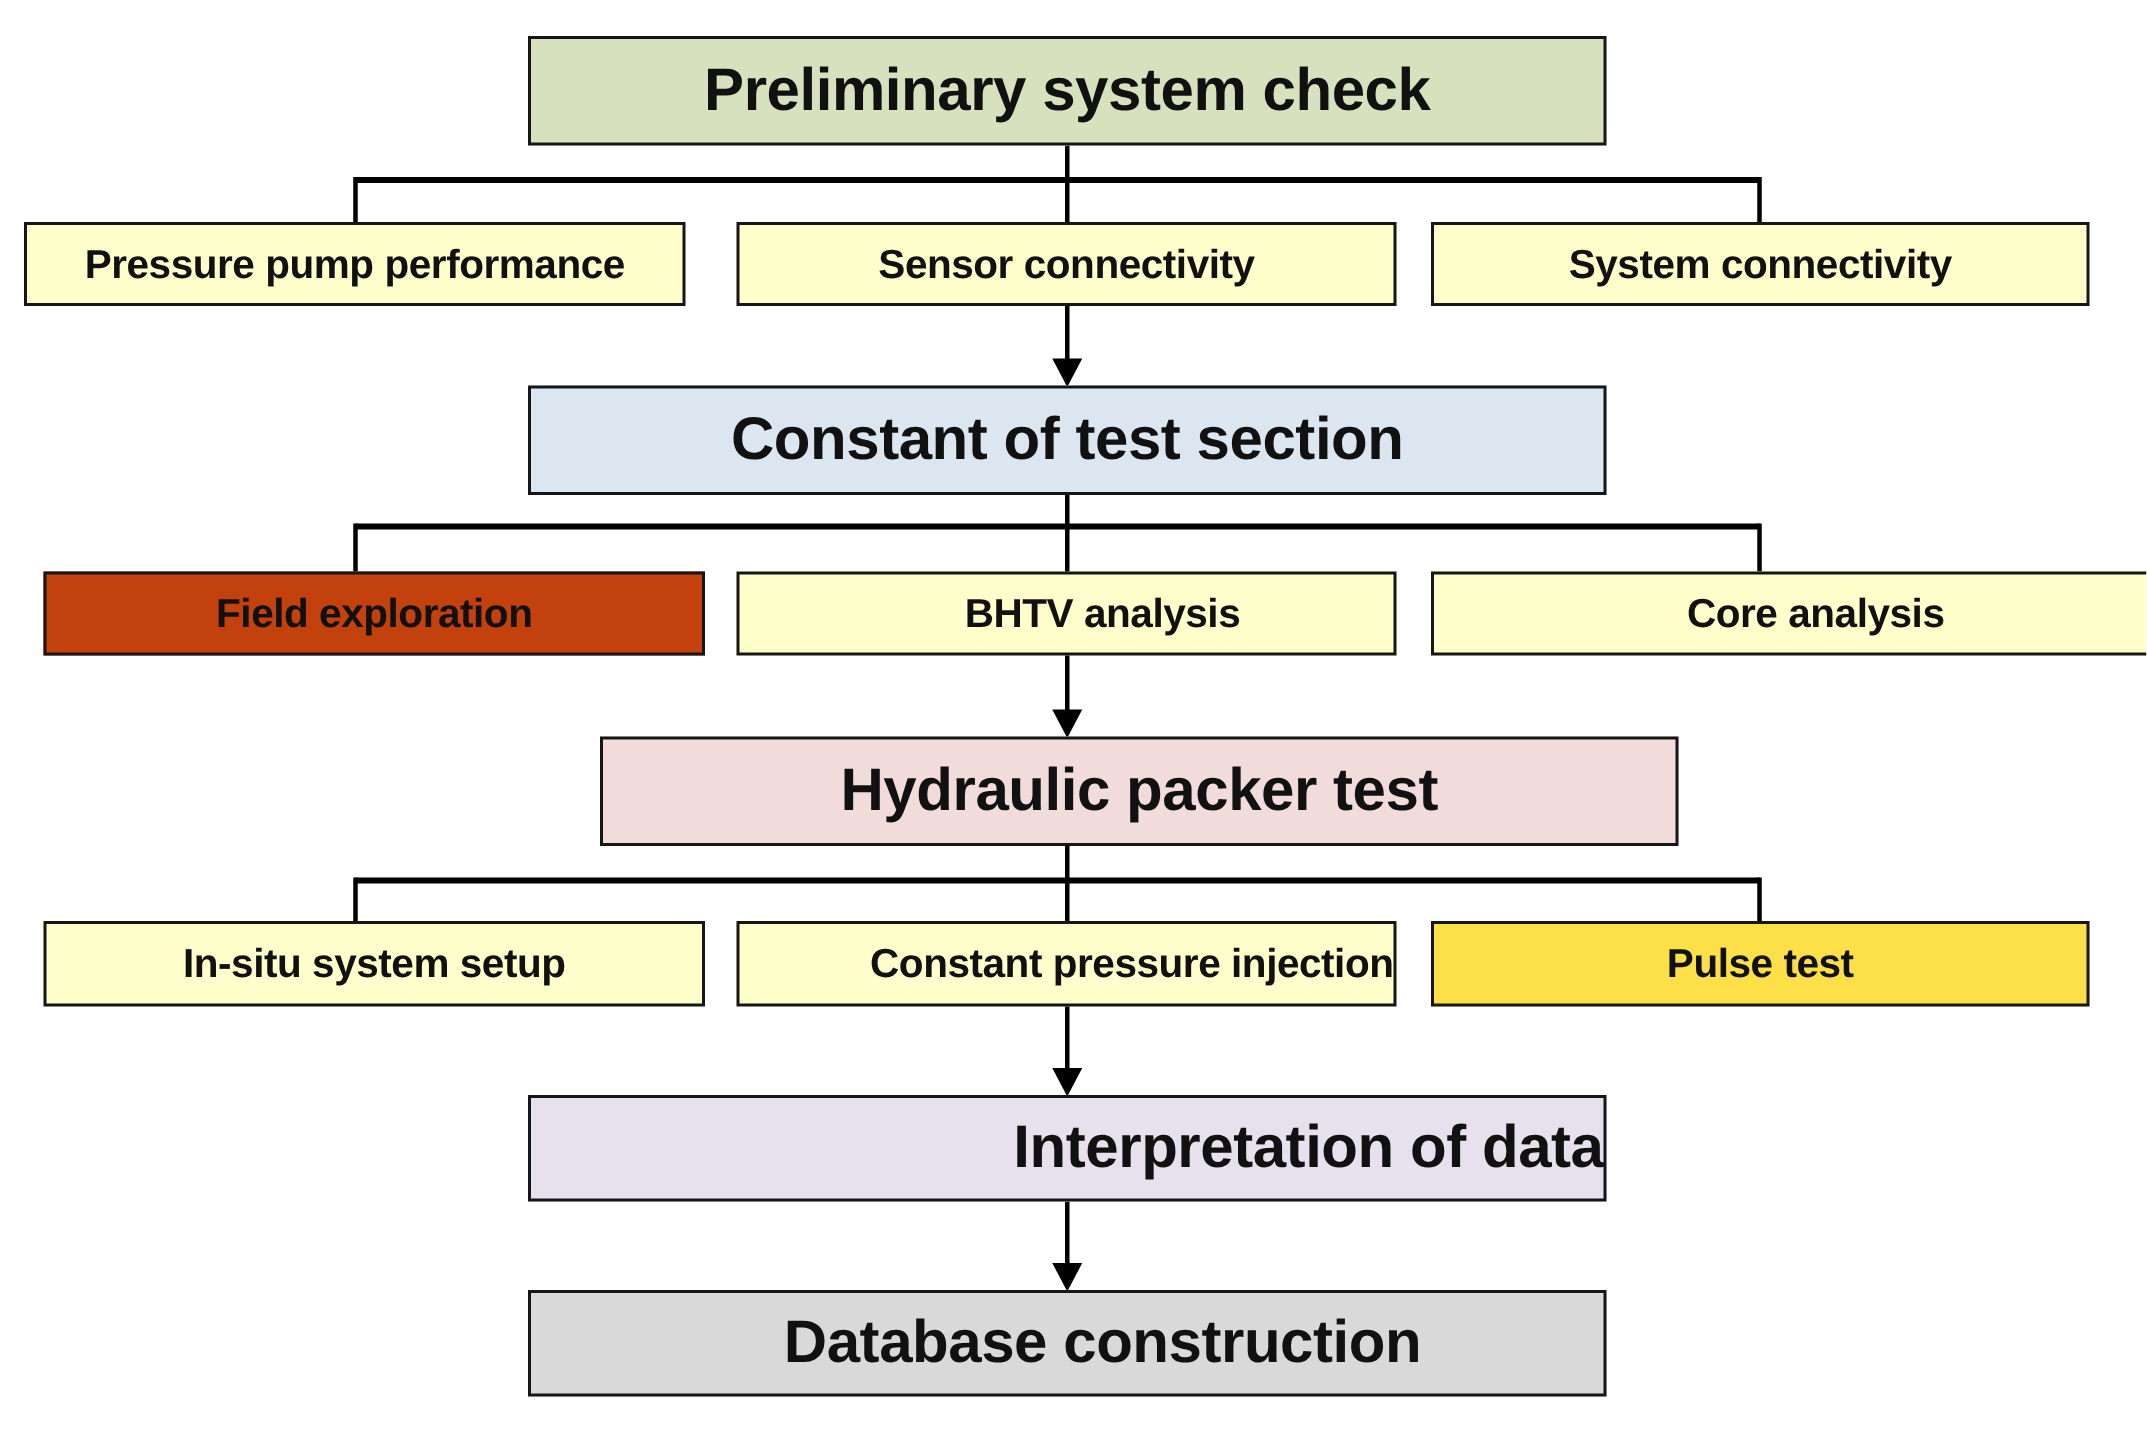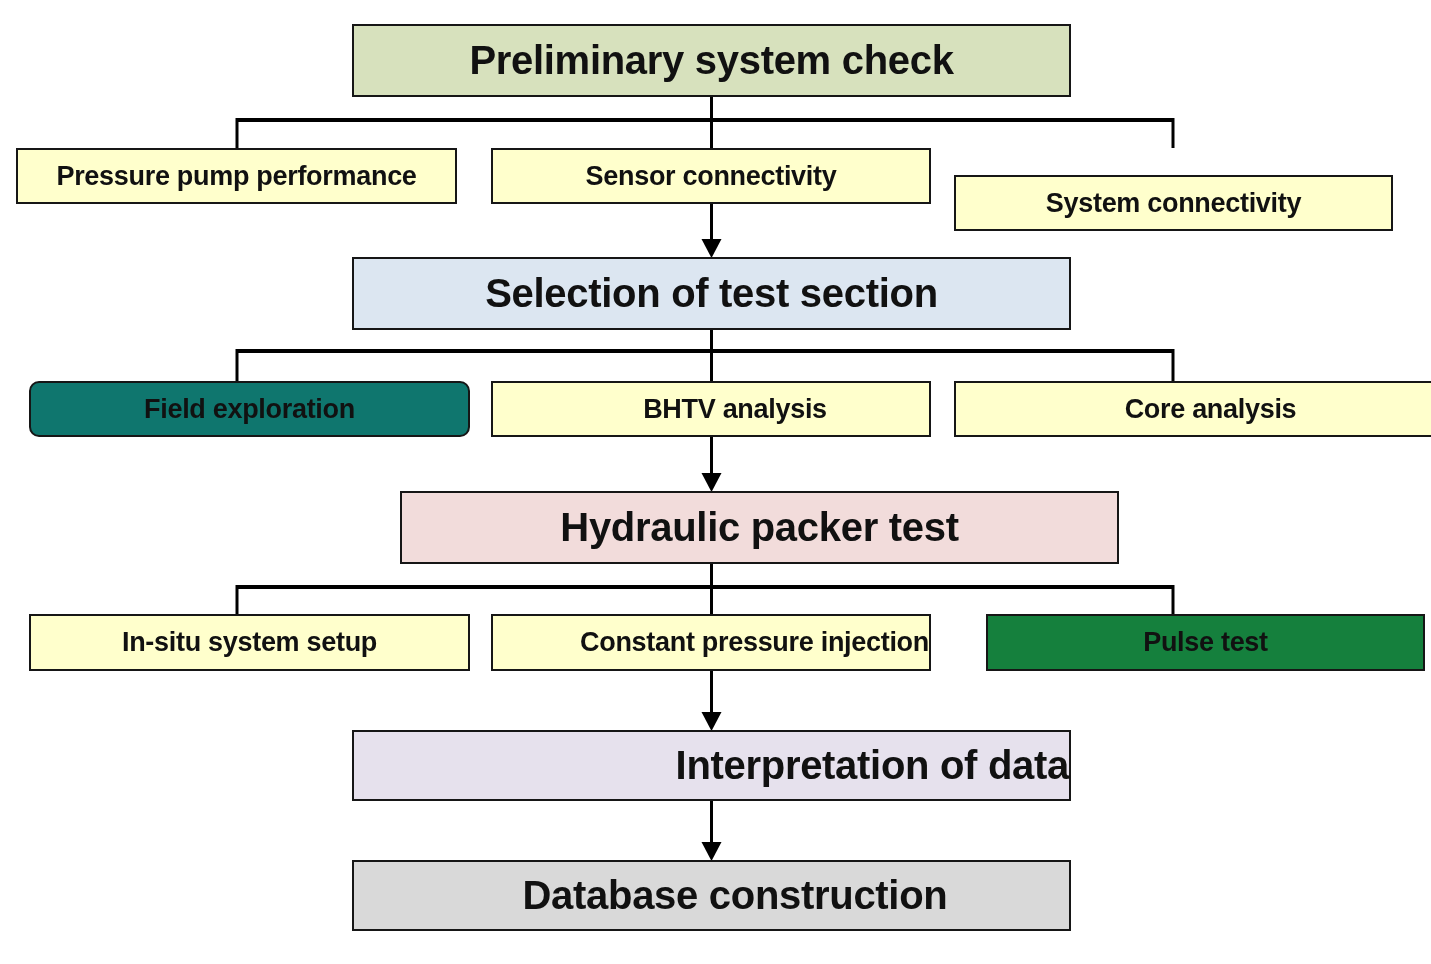--- a/index.html
+++ b/index.html
@@ -96,47 +96,47 @@
 
   <div class="box main b-stage0" style="background-color: rgb(215, 225, 189);">
     <span>Preliminary system check</span>
   </div>
   <div class="box child b-r1-l" style="background-color: rgb(255, 255, 204);">
     <span>Pressure pump performance</span>
   </div>
   <div class="box child b-r1-m" style="background-color: rgb(255, 255, 204);">
     <span>Sensor connectivity</span>
   </div>
-  <div class="box child b-r1-r" style="background-color: rgb(255, 255, 204); margin-top: 27px;">
+  <div class="box child b-r1-r" style="background-color: rgb(255, 255, 204);">
     <span>System connectivity</span>
   </div>
 
   <div class="box main b-stage1" style="background-color: rgb(220, 230, 241);">
-    <span>Selection of test section</span>
+    <span>Constant of test section</span>
   </div>
-  <div class="box child b-r2-l" style="background-color: #0f766e; border-radius: 10px;">
+  <div class="box child b-r2-l" style="background-color: #c2410c;">
     <span>Field exploration</span>
   </div>
   <div class="box child b-r2-m" style="background-color: rgb(255, 255, 204); padding-left: 48px;">
     <span>BHTV analysis</span>
   </div>
   <div class="box child b-r2-r" style="background-color: rgb(255, 255, 204);">
     <span>Core analysis</span>
   </div>
 
   <div class="box main b-stage2" style="background-color: rgb(242, 220, 219); margin-left: 48px;">
     <span>Hydraulic packer test</span>
   </div>
   <div class="box child b-r3-l" style="background-color: rgb(255, 255, 204);">
     <span>In-situ system setup</span>
   </div>
   <div class="box child b-r3-m" style="background-color: rgb(255, 255, 204);">
     <span>Constant pressure injection</span>
   </div>
-  <div class="box child b-r3-r" style="background-color: #15803d; margin-left: 32px;">
+  <div class="box child b-r3-r" style="background-color: #fde047;">
     <span>Pulse test</span>
   </div>
 
   <div class="box main b-stage3" style="background-color: rgb(230, 225, 237); justify-content: flex-end;">
     <span>Interpretation of data</span>
   </div>
 
   <div class="box main b-stage4" style="background-color: rgb(217, 217, 217);">
     <span>Database construction</span>
   </div>

